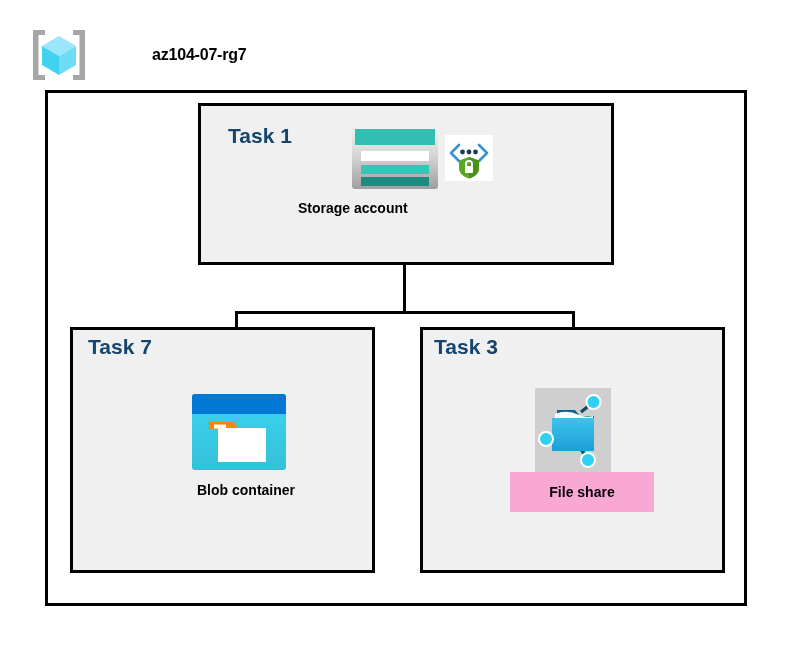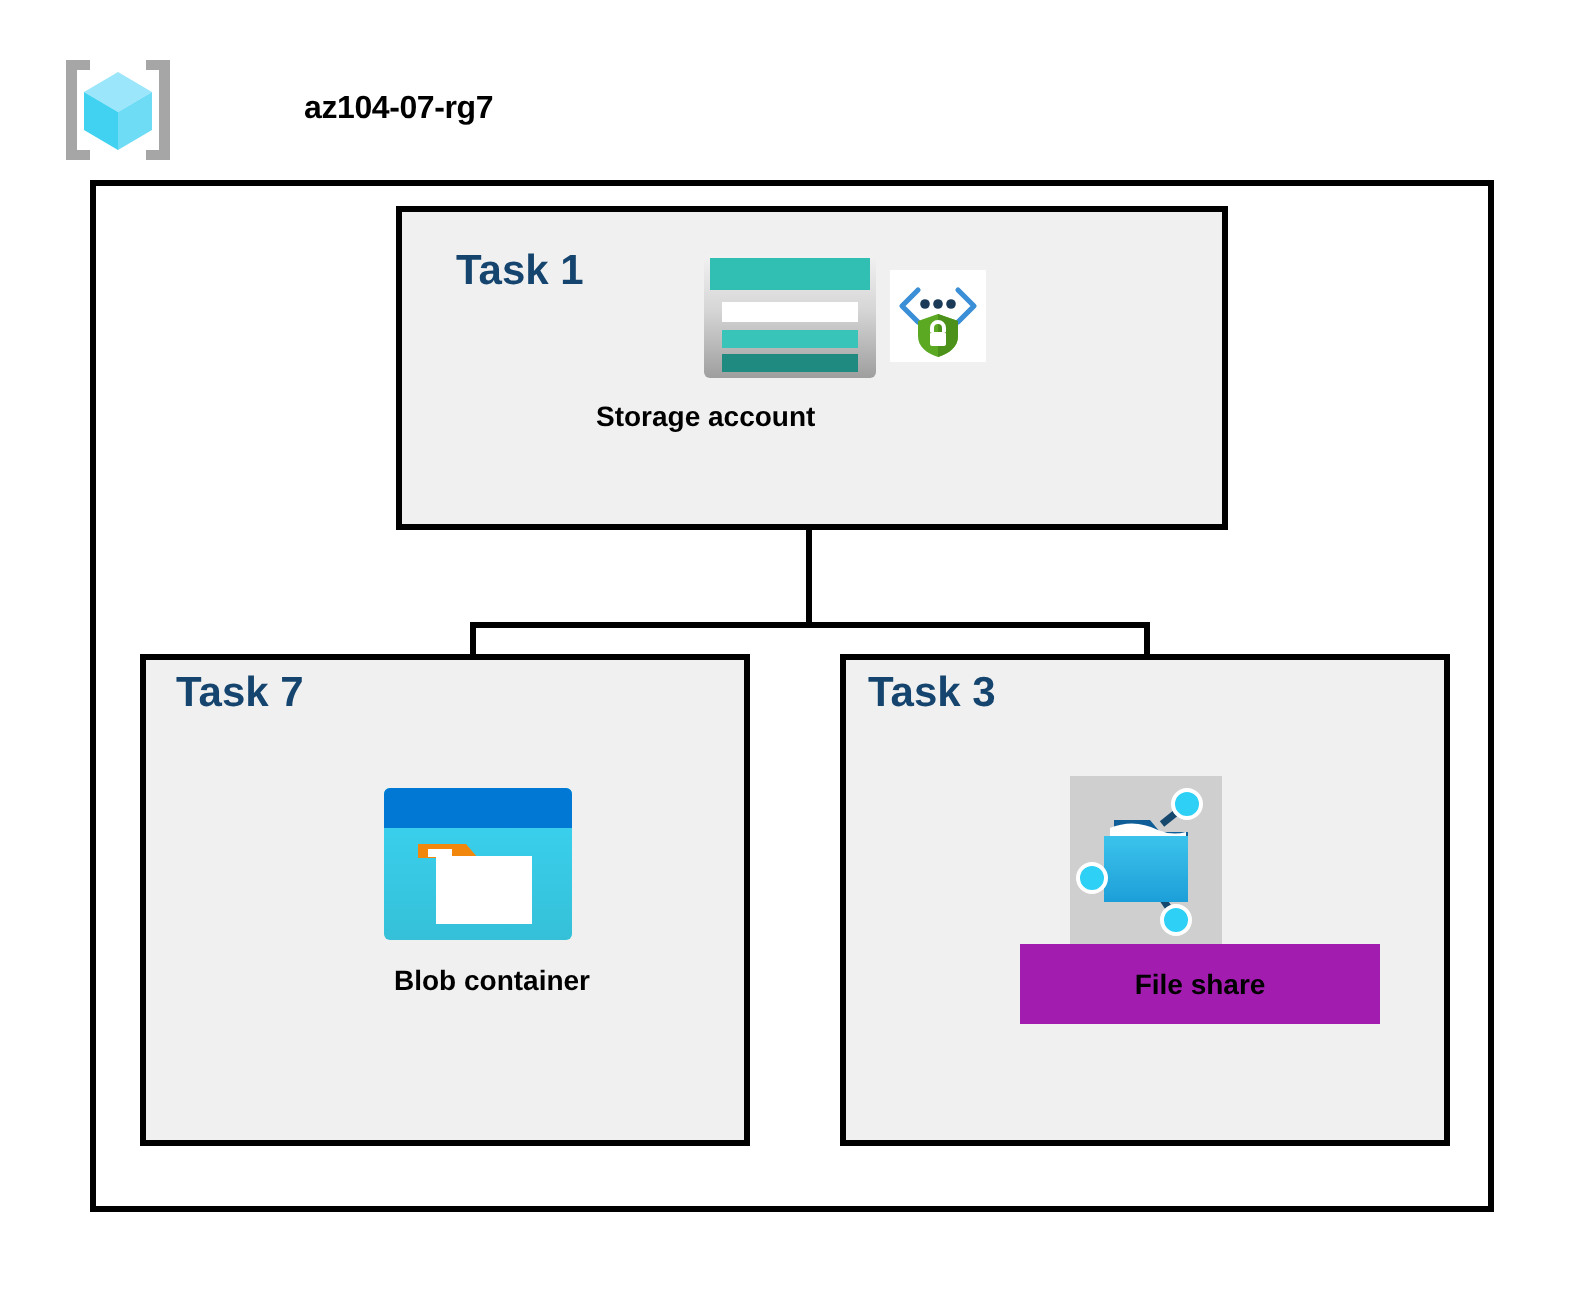--- a/index.html
+++ b/index.html
@@ -86,23 +86,23 @@
     font-weight: bold;
     color: #000000;
     white-space: nowrap;
     text-align: center;
   }
   #storage-caption { left: 298px; top: 200px; }
   #blob-caption    { left: 150px; top: 482px; margin-left: 47px; }
   #fileshare-caption {
     left: 510px;
     top: 472px;
-    width: 180px;
+    width: 144px;
     height: 40px;
-    background: #a21caf;
+    background: #f9a8d4;
     display: flex;
     align-items: center;
     justify-content: center;
   }
 
   
   .icon-wrap { position: absolute; }
   #storage-icon-wrap  { left: 352px; top: 127px; width: 86px; height: 62px; }
   #security-icon-wrap { left: 445px; top: 135px; width: 48px; height: 46px; }
   #blob-icon-wrap     { left: 192px; top: 394px; width: 94px; height: 76px; }

